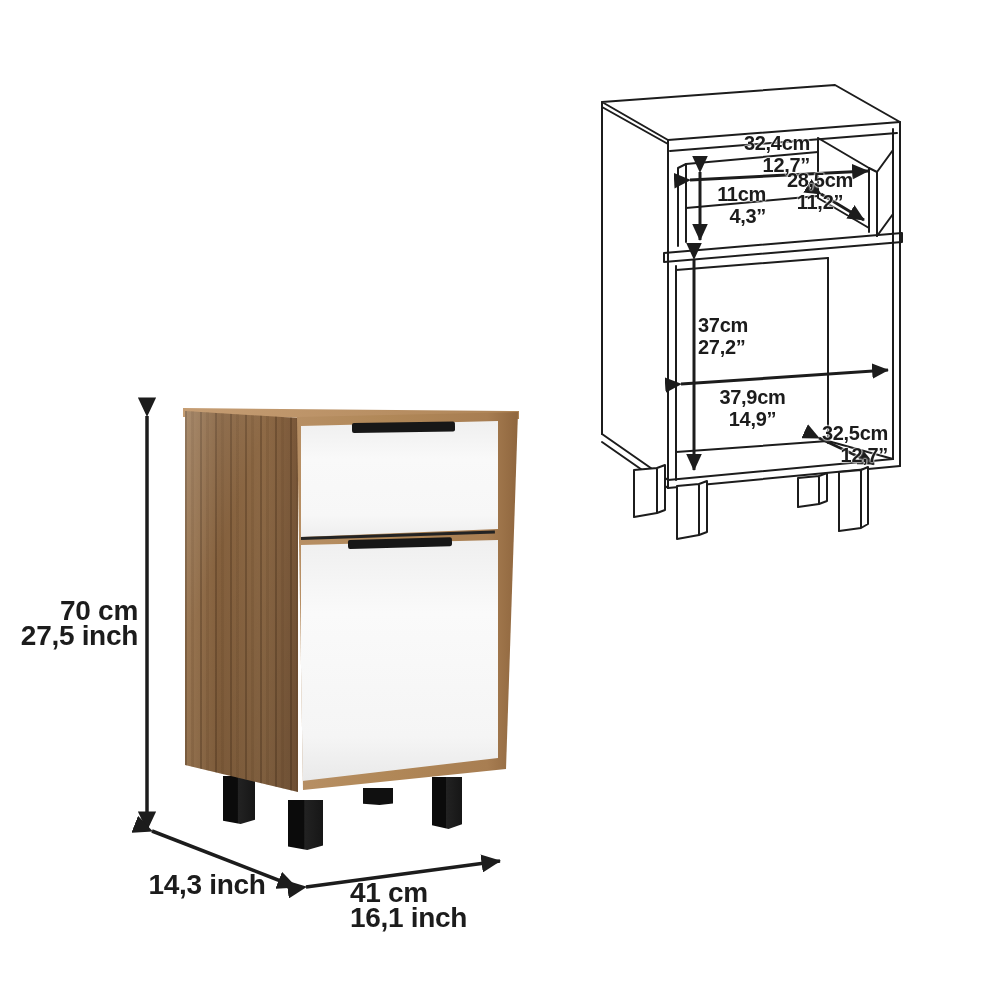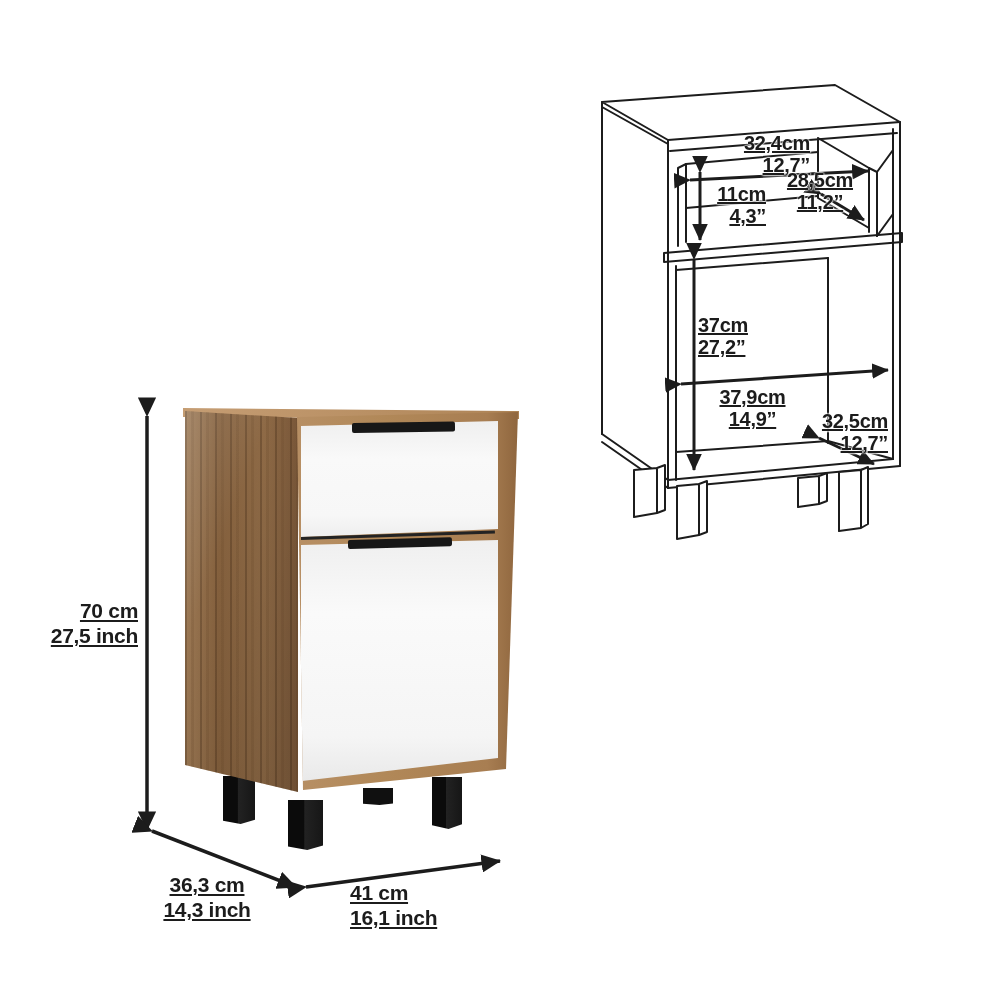--- a/index.html
+++ b/index.html
@@ -3,32 +3,32 @@
 <meta charset="utf-8">
 <style>
   html,body{margin:0;padding:0;background:#fff;}
   #stage{
     position:relative;width:1000px;height:1000px;background:#ffffff;overflow:hidden;
     font-family:"Liberation Sans","DejaVu Sans",sans-serif;color:#1c1c1c;
   }
   
   .lbl{position:absolute;font-weight:700;letter-spacing:-0.3px;
        text-shadow:0 0 2px #fff,0 0 2px #fff,0 0 2px #fff;}
-  .lbl span{display:block;text-decoration:underline;}
-  .lbl.left-side{font-size:21px;line-height:25px;}
+  .lbl span{display:block;}
+  .lbl.left-side{font-size:28px;line-height:25px;}
   .lbl.right-side{font-size:20px;line-height:22px;}
   #lbl-height  {left:20px;  top:598px; width:118px; text-align:right;}
   #lbl-depth   {left:122px; top:872px; width:170px; text-align:center;}
   #lbl-width   {left:350px; top:880px; width:170px; text-align:left;}
   #lbl-niche-w {left:690px; top:132px; width:120px; text-align:right;}
   #lbl-niche-d {left:760px; top:169px; width:120px; text-align:center;}
   #lbl-niche-h {left:680px; top:183px; width:86px;  text-align:right;}
   #lbl-inner-h {left:698px; top:314px; width:110px; text-align:left;}
   #lbl-inner-w {left:692px; top:386px; width:121px; text-align:center;}
-  #lbl-base-d  {left:766px; top:410px; width:122px; text-align:right;}
+  #lbl-base-d  {left:766px; top:422px; width:122px; text-align:right;}
   
   .render-part{position:absolute;}
   #top-strip{
     left:183px;top:404px;width:336px;height:16px;
     background:linear-gradient(90deg,#c59d73,#b88f63 60%,#ad8355);
     clip-path:polygon(0 4px,336px 7px,336px 15px,0 13px);
   }
   #side-panel{
     left:185px;top:405px;width:113px;height:390px;
     background:
@@ -153,21 +153,20 @@
       <line class="dim-big" x1="152" y1="831" x2="296" y2="887" marker-start="url(#arr)" marker-end="url(#arr)"></line>
       <line class="dim-big" x1="306" y1="887" x2="500" y2="861" marker-start="url(#arr)" marker-end="url(#arr)"></line>
     </g>
   </svg>
 
   <div class="lbl left-side" id="lbl-height">
     <span>70 cm</span>
     <span>27,5 inch</span>
   </div>
   <div class="lbl left-side" id="lbl-depth">
-    <span>36,3 cm</span>
     <span>14,3 inch</span>
   </div>
   <div class="lbl left-side" id="lbl-width">
     <span>41 cm</span>
     <span>16,1 inch</span>
   </div>
 
   <div class="lbl right-side" id="lbl-niche-w">
     <span>32,4cm</span>
     <span>12,7”</span>

